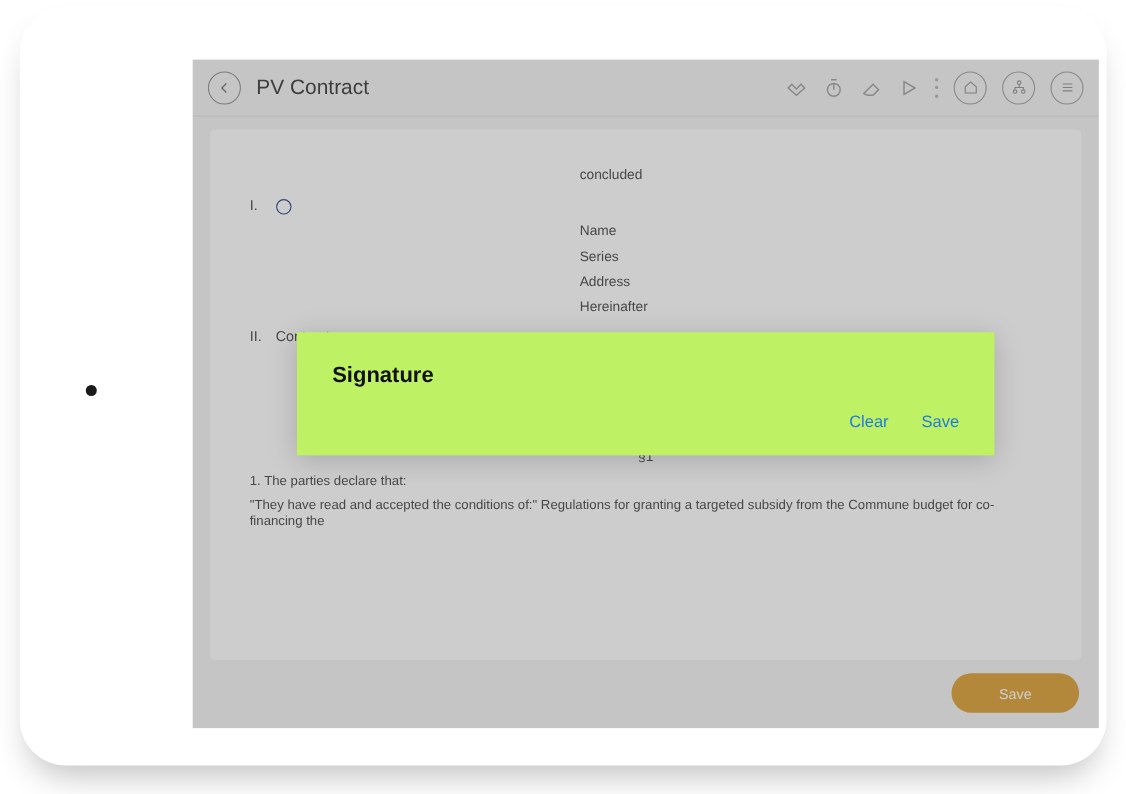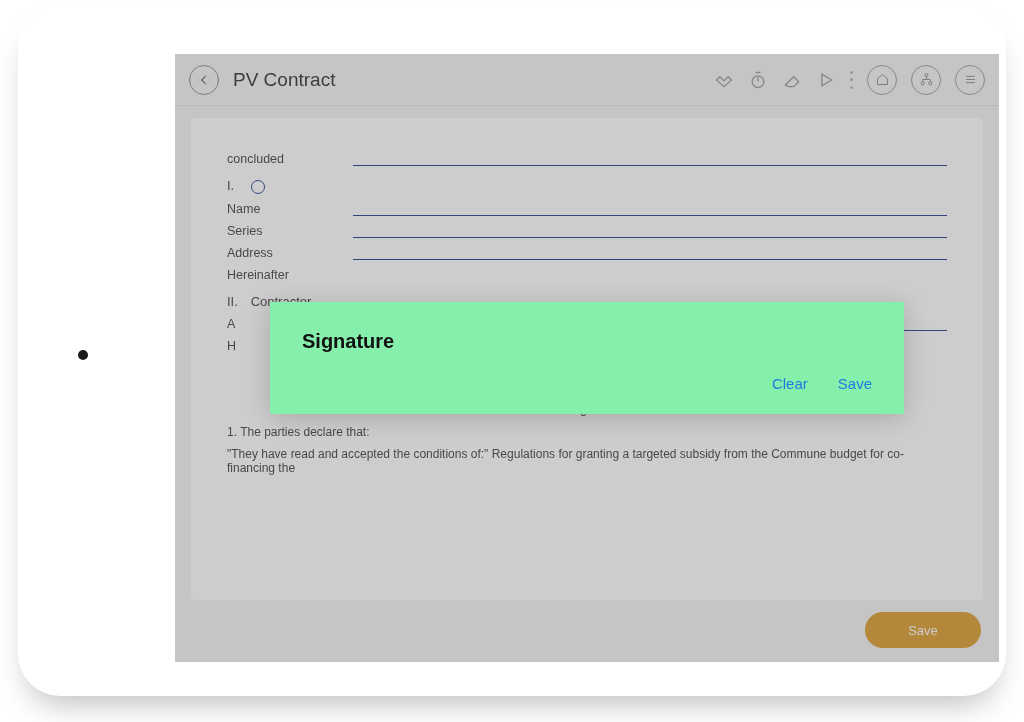--- a/index.html
+++ b/index.html
@@ -98,21 +98,21 @@
   .doc-wrap {
     position: absolute;
     left: 16px; right: 16px; top: 64px; bottom: 62px;
     background: #fff;
     border-radius: 4px;
     padding: 26px 36px;
     font-size: 12.5px;
     color: #3a3a3a;
     overflow: hidden;
   }
-  .doc-wrap .row { display:flex; align-items:center; margin: 8px 0; }
+  .doc-wrap .row { display:flex; align-items:center; margin: 8px 0; flex-direction: column; }
   .doc-wrap .lbl { width: 120px; }
   .doc-wrap .fill {
     flex: 1; height: 1px; border-bottom: 1px solid #1e3a8a; margin-left: 6px; align-self: flex-end;
   }
   .roman { font-size: 13px; margin-top: 12px; }
   .roman .num { display:inline-block; width: 20px; }
   .radio {
     display:inline-block; width:14px; height:14px; border:1.5px solid #1e3a8a; border-radius:50%;
     vertical-align: middle; margin-right: 6px;
   }
@@ -130,21 +130,21 @@
     display:flex; align-items:center; justify-content:center;
     color: #fff; font-size: 13px;
   }
 
   
   .modal {
     position: absolute;
     left: 50%; top: 50%;
     transform: translate(-50%, -50%);
     width: 634px;
-    background: #86efac;
+    background: #bef264;
     z-index: 10;
     padding: 28px 32px 22px 32px;
     box-shadow: 0 4px 24px rgba(0,0,0,0.18);
   }
   .modal-title {
     font-size: 20px; font-weight: 600; color: #111;
     margin-bottom: 16px;
   }
   .sig-area {
     width: 100%;

